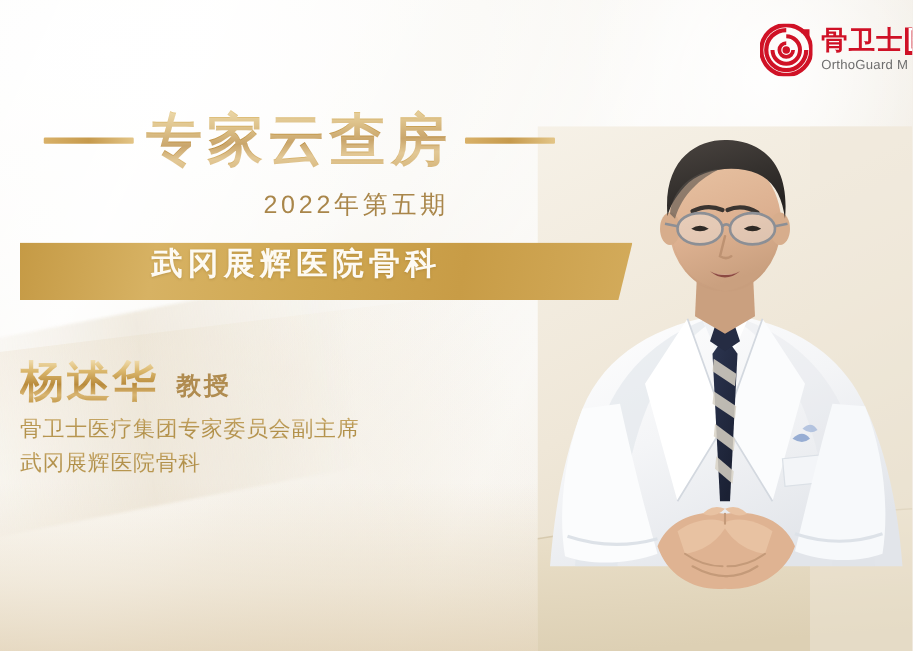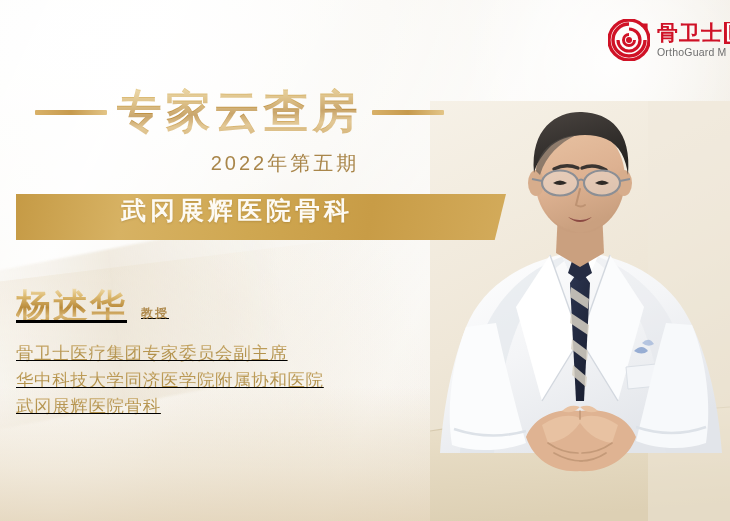--- a/index.html
+++ b/index.html
@@ -128,35 +128,35 @@
     padding-right:48px;
   }
   .banner-text{
     font-size:25px; font-weight:700; letter-spacing:4px; color:#fdfaf3;
     white-space:nowrap;
     text-shadow:0 1px 2px rgba(120,85,25,.28);
   }
 
   
   .speaker{
-    position:absolute; left:16px; top:288px; z-index:5; width:420px;text-decoration:underline;
+    position:absolute; left:16px; top:288px; z-index:5; width:420px;
   }
   .name-row{ display:flex; align-items:flex-end; gap:14px; }
   .sp-name{
     font-size:35px; font-weight:700; letter-spacing:2px; line-height:1;
     background:linear-gradient(180deg,#f0dcae 0%,#dcb96f 24%,#b98b3c 56%,#d8b572 80%,#c49a4b 100%);
     -webkit-background-clip:text; background-clip:text;
     -webkit-text-fill-color:transparent; color:transparent;
     white-space:nowrap;
   }
   .sp-title{
-    font-size:12px; font-weight:700; color:#b08c50; letter-spacing:2px;
+    font-size:20px; font-weight:700; color:#b08c50; letter-spacing:2px;
     line-height:1; padding-bottom:4px; white-space:nowrap;
   }
-  .creds{ margin-top:17px; }
+  .creds{ margin-top:7px; }
   .cred{
     font-size:17.5px; letter-spacing:.6px; line-height:1.52;
     color:#b0924f; white-space:nowrap;
     background:linear-gradient(180deg,#cfae6d 0%,#b08f49 55%,#c2a059 100%);
     -webkit-background-clip:text; background-clip:text;
     -webkit-text-fill-color:transparent;
   }
 </style>
 </head>
 <body>
@@ -331,18 +331,17 @@
     <span class="banner-text">武冈展辉医院骨科</span>
   </div>
 
   <div class="speaker">
     <div class="name-row">
       <span class="sp-name">杨述华</span>
       <span class="sp-title">教授</span>
     </div>
     <div class="creds">
       <div class="cred">骨卫士医疗集团专家委员会副主席</div>
-      <div class="cred">华中科技大学同济医学院附属协和医院</div>
       <div class="cred">武冈展辉医院骨科</div>
     </div>
   </div>
 
 </div>
 
 </body></html>

